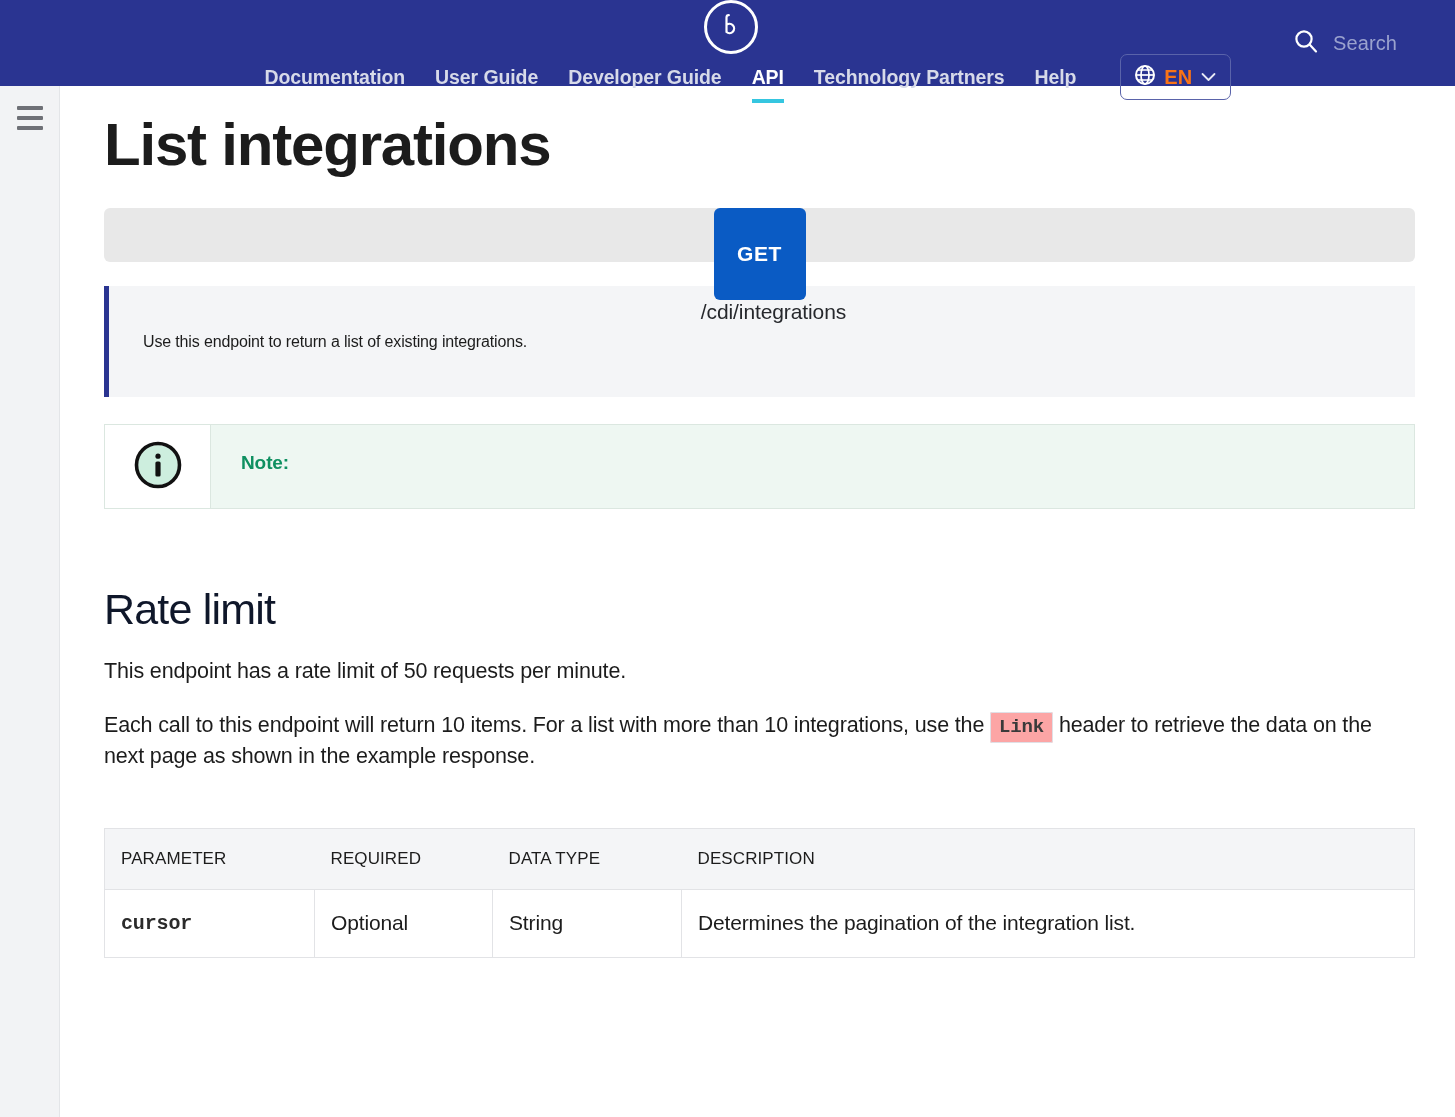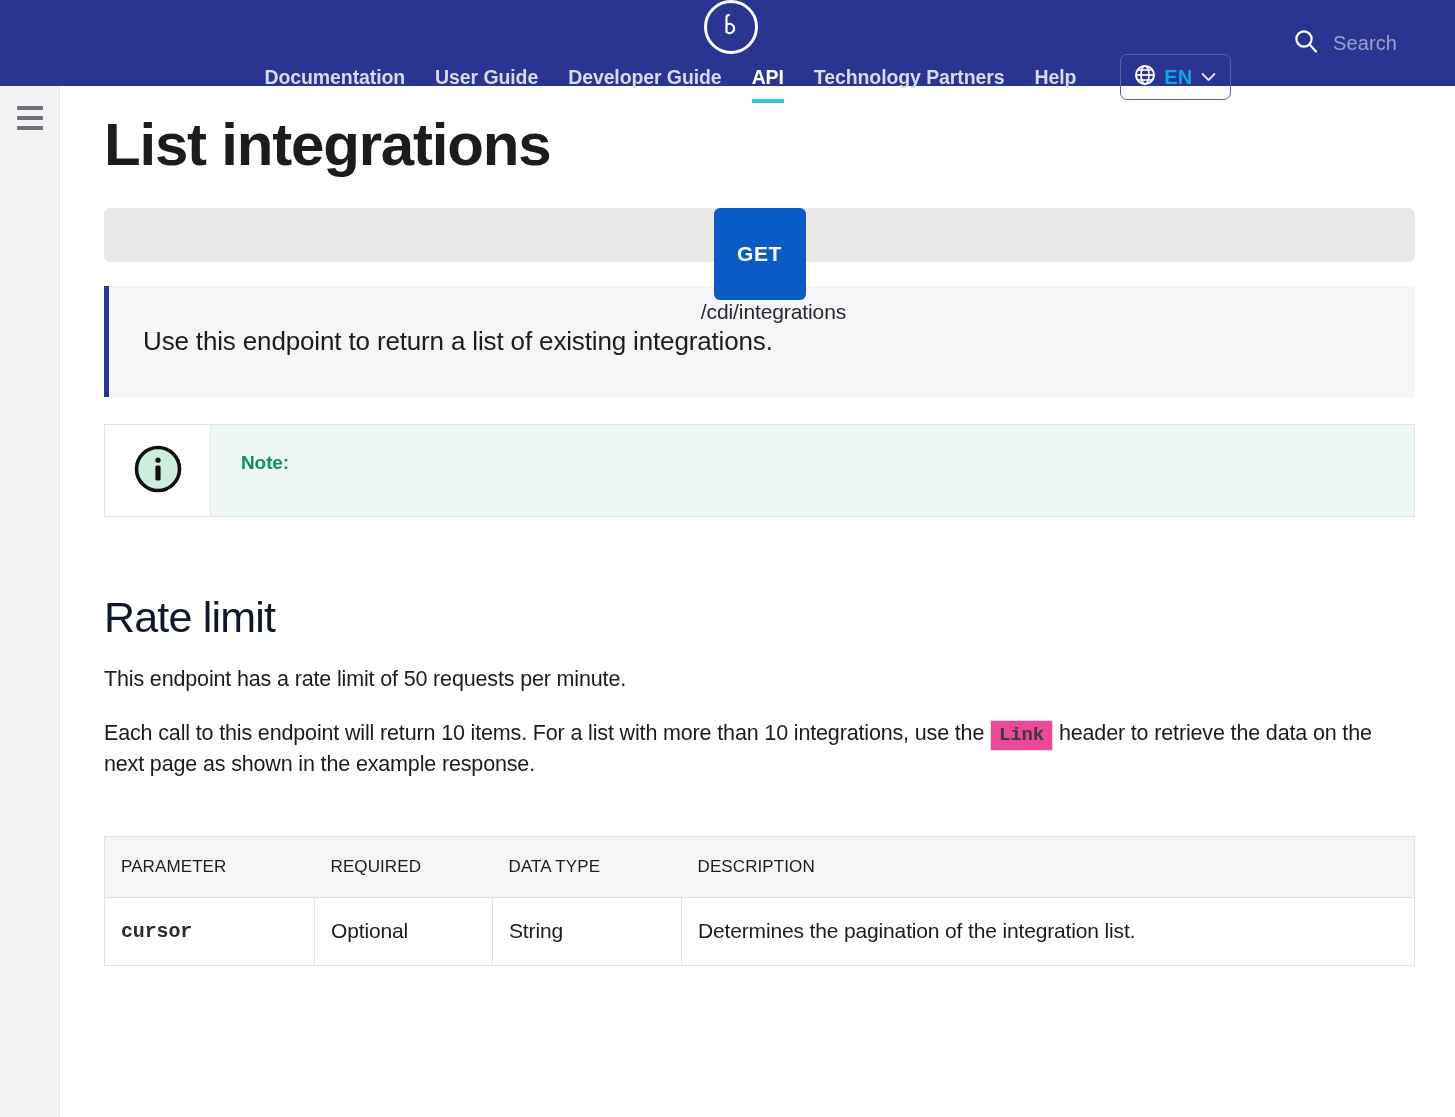--- a/index.html
+++ b/index.html
@@ -71,21 +71,21 @@
     align-items: center;
     gap: 8px;
     border: 1px solid #5a63aa;
     border-radius: 7px;
     padding: 9px 14px 9px 13px;
     margin-left: 14px;
     cursor: pointer;
     background: transparent;
   }
   .lang-code {
-    color: #0ea5e9;
+    color: #f97316;
     font-size: 20px;
     font-weight: bold;
     letter-spacing: 0.2px;
   }
   .globe-icon, .chev-icon, .search-icon { display: block; }
 
   .search-area {
     position: absolute;
     right: 58px;
     top: 50%;
@@ -182,21 +182,21 @@
     margin-top: 24px;
     width: 1311px;
     min-height: 111px;
     background: #f4f5f7;
     border-left: 5px solid #2a3491;
     display: flex;
     align-items: center;
     padding: 0 34px;
   }
   .desc-text {
-    font-size: 26px;
+    font-size: 16px;
     color: #1c1c1c;
     letter-spacing: -0.15px;
   }
 
   
   .note-box {
     margin-top: 27px;
     width: 1311px;
     border: 1px solid #dbe7e0;
     display: flex;
@@ -206,21 +206,21 @@
     width: 106px;
     flex: 0 0 106px;
     background: #ffffff;
     border-right: 1px solid #dbe7e0;
     display: flex;
     align-items: center;
     justify-content: center;
   }
   .note-body {
     flex: 1 1 auto;
-    padding: 27px 30px 28px 30px;
+    padding: 27px 30px 20px 30px;
   }
   .note-label {
     color: #0f9061;
     font-size: 19px;
     font-weight: bold;
     letter-spacing: -0.1px;
     margin-bottom: 14px;
   }
   .note-text {
     font-size: 19.5px;
@@ -235,21 +235,21 @@
     font-weight: bold;
     background: #f1f1f4;
     border: 1px solid #e0e0e6;
     border-radius: 2px;
     padding: 3px 8px 4px 8px;
     color: #3a3a3a;
     white-space: nowrap;
   }
   code.inline.light {
     font-weight: bold;
-    background: #ec4899;
+    background: #fca5a5;
   }
 
   
   h2.section-heading {
     font-size: 43px;
     font-weight: normal;
     color: #0f172a;
     letter-spacing: -0.8px;
     margin: 76px 0 0 0;
     line-height: 1.15;

